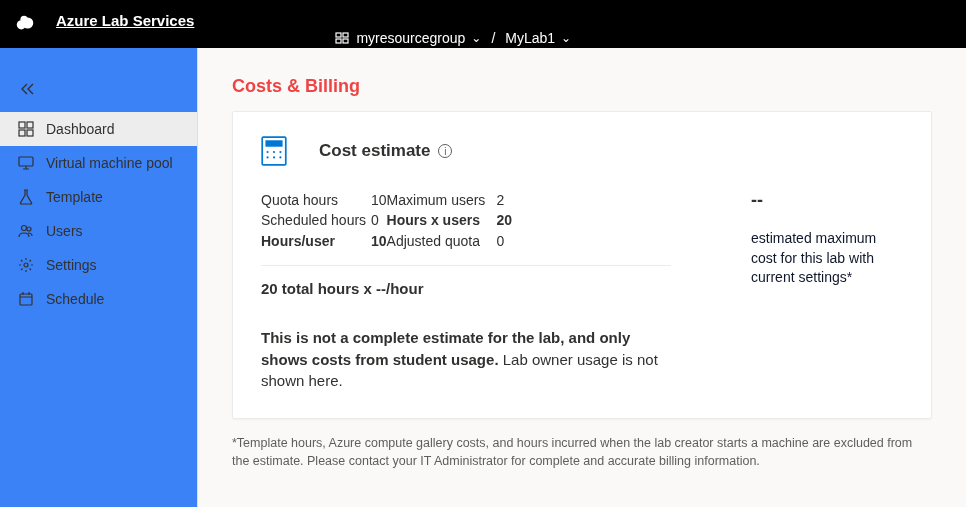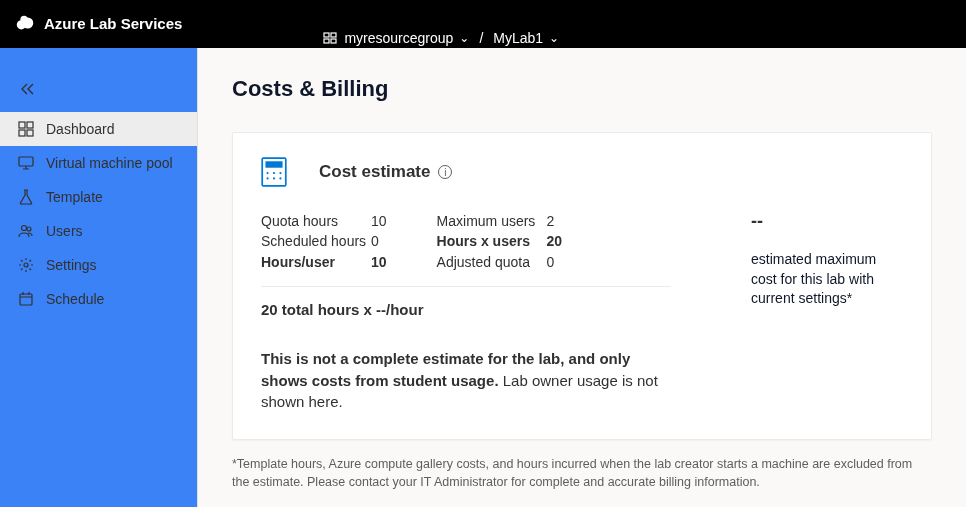--- a/index.html
+++ b/index.html
@@ -18,22 +18,22 @@
     background: #000;
     color: #fff;
     height: 48px;
     display: flex;
     align-items: center;
     padding-left: 14px;
     border-bottom: 2px solid #000;
   }
   .logo-box {
     display: flex;
-    align-items: center;
-    gap: 8px;
+    gap: 20px;
+    text-decoration: underline;
   }
   .logo-icon { width: 22px; height: 22px; }
   .brand {
     font-weight: 600;
     font-size: 15px;
   }
   .crumb-area {
     display: flex;
     align-items: center;
     margin-left: 140px;
@@ -73,24 +73,24 @@
   }
   .nav-icon { width: 16px; height: 16px; flex-shrink: 0; color: #323130; }
 
   .main {
     flex: 1;
     background: #faf9f8;
     padding: 28px 34px 20px 34px;
     overflow: auto;
   }
   .page-title {
-    font-size: 22px;
+    font-size: 18px;
     font-weight: 700;
-    margin-bottom: 30px;
-    color: #0f172a;
+    margin-bottom: 14px;
+    color: #ef4444;
   }
   .card {
     background: #fff;
     border: 1px solid #edebe9;
     border-radius: 2px;
     padding: 24px 28px 26px 28px;
     box-shadow: 0 1px 2px rgba(0,0,0,0.04);
   }
   .card-header {
     display: flex;
@@ -121,21 +121,20 @@
     color: #605e5c;
     font-weight: 400;
   }
 
   .columns {
     display: flex;
     align-items: flex-start;
   }
   .metrics {
     display: flex;
-    gap: 50px;
     flex: 1;
   }
   .metric-col { }
   .metric-row {
     display: flex;
     line-height: 1.45;
   }
   .metric-label { width: 110px; }
   .metric-row.bold { font-weight: 700; }
   .metric-val { }

